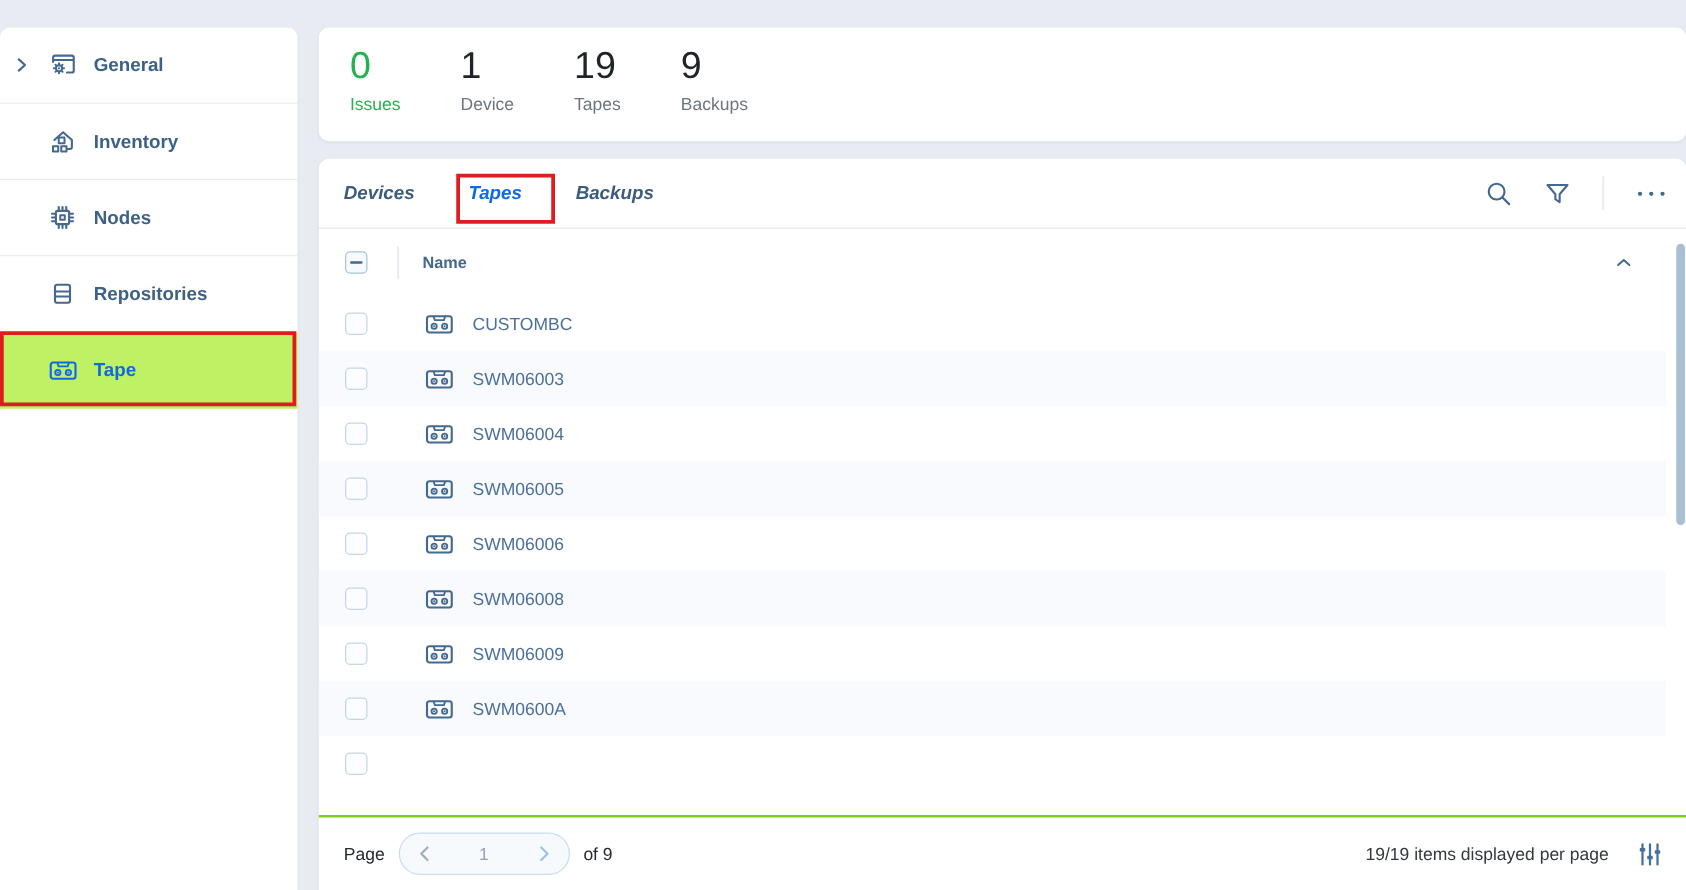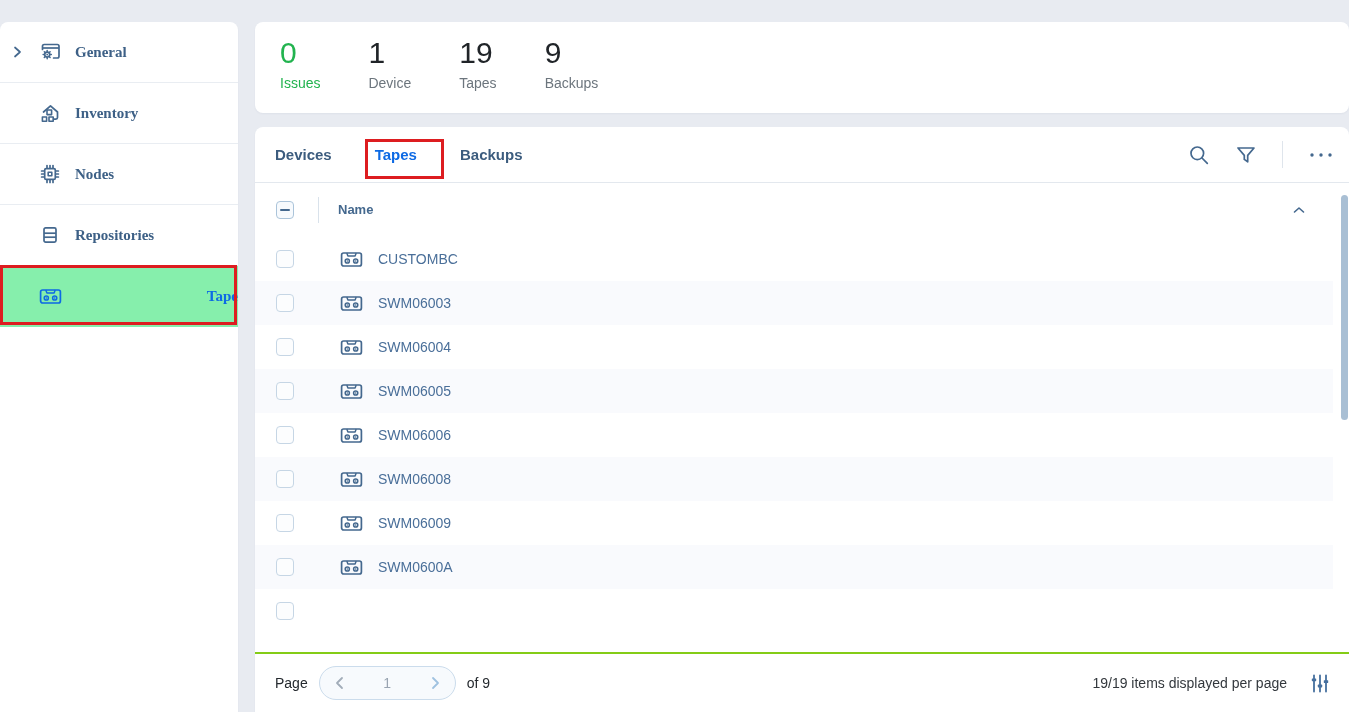--- a/index.html
+++ b/index.html
@@ -10,22 +10,22 @@
     -webkit-font-smoothing:antialiased;
   }
   .card{background:#fff;box-shadow:0 1px 2px rgba(40,60,90,.05);}
 
   
   .sidebar{position:absolute;left:0;top:22px;width:238px;height:690px;border-radius:8px 8px 0 0;}
   .side-item{position:relative;height:61px;display:flex;align-items:center;padding-left:38px;box-sizing:border-box;cursor:pointer;}
   .side-item:not(:last-of-type){border-bottom:1px solid #e9edf2;}
   .side-item .chev{position:absolute;left:13px;top:50%;transform:translateY(-50%);color:#44688e;display:flex;}
   .side-item .sicon{width:24px;display:flex;justify-content:center;color:#44688e;flex:none;}
-  .side-item .slabel{margin-left:13px;font-size:15px;font-weight:700;color:#3d6086;font-family:Liberation Serif, serif;}
-  .side-item.active{background:#86efac;justify-content:space-between;}
+  .side-item .slabel{margin-left:13px;font-size:15px;font-weight:700;color:#3d6086;}
+  .side-item.active{background:#bef264;}
   .side-item.active .sicon,.side-item.active .slabel{color:#0d6ae4;}
 
   
   .stats{position:absolute;left:255px;top:22px;width:1094px;height:91px;border-radius:8px;box-sizing:border-box;display:flex;gap:48px;padding:14px 0 0 25px;}
   .stat .num{font-size:30px;line-height:34px;color:#202428;}
   .stat .lbl{font-size:14px;color:#6c757d;margin-top:5px;}
   .stat.success .num,.stat.success .lbl{color:#22b34f;}
 
   
   .main{position:absolute;left:255px;top:127px;width:1094px;height:585px;border-radius:8px 8px 0 0;box-sizing:border-box;}
@@ -192,21 +192,21 @@
 
     <div class="stat">
       <div class="num">9</div>
       <div class="lbl">Backups</div>
     </div>
   </section>
 
 <section class="main card">
 
   <div class="tabbar">
-    <span class="tabs-wrap" style="display:flex;align-items:flex-end;">
+    <span class="tabs-wrap" style="display:flex;align-items:flex-end;font-style:italic;">
 
         <span class="tab">Devices</span>
 
         <span class="tab active">Tapes</span>
 
         <span class="tab">Backups</span>
       </span>
     <div class="ann ann-tab"></div>
     <div class="toolbar">
       <span class="tb-icon">

